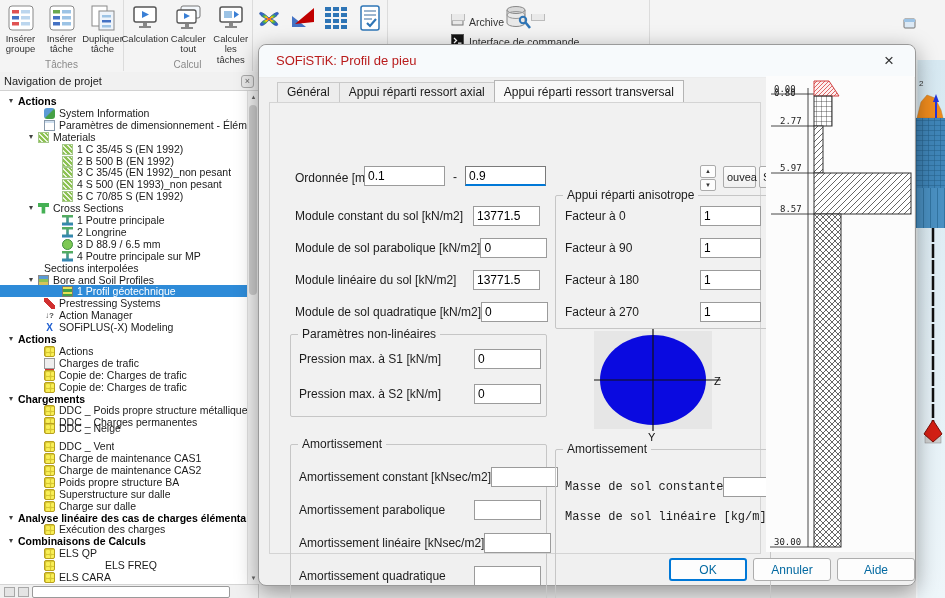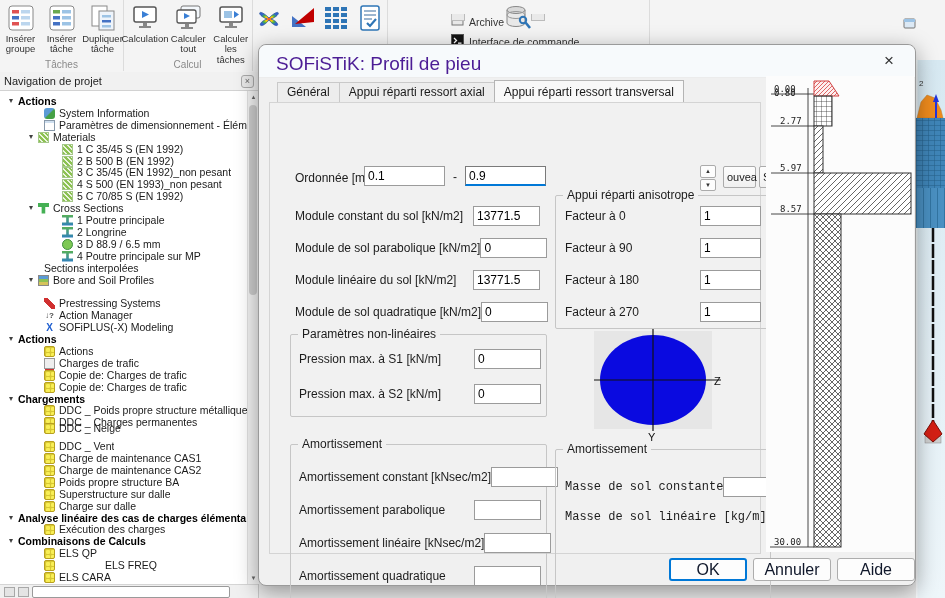--- a/index.html
+++ b/index.html
@@ -56,21 +56,21 @@
   #sb-thumb{position:absolute;left:1px;top:14px;width:8px;height:190px;background:#cdcdcd;border-radius:4px;cursor:pointer;}
   #nav-bottom{position:absolute;left:0;bottom:0;width:258px;height:14px;background:#f0f0f0;border-top:1px solid #d5d5d5;display:flex;align-items:center;padding-left:4px;box-sizing:border-box;gap:3px;}
   .nb-btn{width:11px;height:10px;background:#e4e4e4;border:1px solid #a8a8a8;box-sizing:border-box;cursor:pointer;}
   #nav-filter{width:192px;height:10px;border:1px solid #9a9a9a;background:#fff;font-size:8px;padding:0 2px;border-radius:2px;}
   
   #view3d{position:absolute;left:916px;top:60px;width:29px;height:538px;}
   
   #dialog{position:absolute;left:258px;top:44px;width:658px;height:542px;background:#f0f0f0;border:1px solid #9a9a9a;border-radius:8px;
     box-shadow:0 6px 22px rgba(0,0,0,.38);box-sizing:border-box;}
   #dlg-titlebar{position:absolute;left:0;top:0;width:100%;height:32px;background:#f7fafc;border-radius:8px 8px 0 0;border-bottom:1px solid #ececec;}
-  #dlg-title{position:absolute;left:17px;top:8px;font-size:19px;color:#4c1d95;}
+  #dlg-title{position:absolute;left:17px;top:8px;font-size:13px;color:#b91c1c;}
   #dlg-close{position:absolute;right:14px;top:4px;width:24px;height:24px;font-size:17px;line-height:24px;text-align:center;color:#333;cursor:pointer;}
   .tabs{position:absolute;left:18px;top:37px;height:20px;display:flex;align-items:flex-end;}
   .tab{font-size:12px;color:#1a1a1a;padding:2px 9px 3px 9px;background:#ededed;border:1px solid #c9c9c9;border-bottom:none;margin-right:-1px;height:14px;cursor:pointer;}
   .tab.active{background:#f8f8f8;border-color:#b4b4b4;padding-top:4px;position:relative;z-index:2;}
   #tabpane{position:absolute;left:10px;top:57px;width:492px;height:452px;background:#f1f1f1;border:1px solid #d4d4d4;box-sizing:border-box;}
   
   .flabel{font-size:12px;color:#1c1c1c;white-space:nowrap;}
   .tinput{height:20px;border:1px solid #9b9b9b;background:#fff;font-size:12px;font-family:inherit;padding:0 3px;box-sizing:border-box;}
   .tinput:disabled{background:#fff;color:#1a1a1a;}
   .tinput.focused{border-color:#7a7a7a;border-bottom:2px solid #0078d7;}
@@ -102,21 +102,21 @@
   #dampl-fields{position:absolute;left:8px;top:21px;width:242px;display:flex;flex-direction:column;gap:11px;}
   #dampl-fields .frow{height:22px;}
   #dampl-fields .tinput{width:67px;}
   #grp-damp-r{left:285px;top:346px;width:214px;height:156px;}
   #dampr-fields{position:absolute;left:9px;top:26px;width:196px;display:flex;flex-direction:column;gap:8px;font-family:Liberation Mono, monospace;}
   #dampr-fields .frow{height:22px;}
   #dampr-fields .tinput{width:61px;}
   #circle-box{position:absolute;left:324px;top:228px;width:118px;height:98px;background:#e6e6e6;}
   #circle-svg{position:absolute;left:324px;top:226px;width:132px;height:112px;overflow:visible;}
   
-  .dlg-btn{position:absolute;top:513px;width:78px;height:23px;background:#fdfdfd;border:1px solid #adadad;border-radius:3px;font-size:16px;font-family:inherit;color:#0f172a;cursor:pointer;}
+  .dlg-btn{position:absolute;top:513px;width:78px;height:23px;background:#fdfdfd;border:1px solid #adadad;border-radius:3px;font-size:12px;font-family:inherit;color:#0369a1;cursor:pointer;}
   #btn-ok{left:410px;border:2px solid #0078d7;background:#fdfdfd;}
   #btn-cancel{left:494px;}
   #btn-help{left:578px;}
   
   #drawing{position:absolute;left:507px;top:31px;width:148px;height:476px;background:#fcfcfc;}
 </style>
 </head>
 <body>
 
 <div id="ribbon">
@@ -373,20 +373,24 @@
         <span class="ti ti-beam"></span>
         <span class="tlabel">4 Poutre principale sur MP</span>
       </div>
       <div class="trow" style="top: 171px; padding-left: 44px; text-align: center;">
         <span class="tlabel">Sections interpolées</span>
       </div>
       <div class="trow" style="top: 183px; padding-left: 24px;">
         <span class="exp">▾</span>
         <span class="ti ti-bore"></span>
         <span class="tlabel">Bore and Soil Profiles</span>
+      </div>
+      <div class="trow sel" style="top: 194px; padding-left: 62px;">
+        <span class="ti ti-bore2"></span>
+        <span class="tlabel">1 Profil géotechnique</span>
       </div>
       <div class="trow" style="top: 206px; padding-left: 44px;">
         <span class="ti ti-prestress"></span>
         <span class="tlabel">Prestressing Systems</span>
       </div>
       <div class="trow" style="top: 218px; padding-left: 44px;">
         <span class="ti ti-actionmgr">↓?</span>
         <span class="tlabel">Action Manager</span>
       </div>
       <div class="trow" style="top: 230px; padding-left: 44px;">

